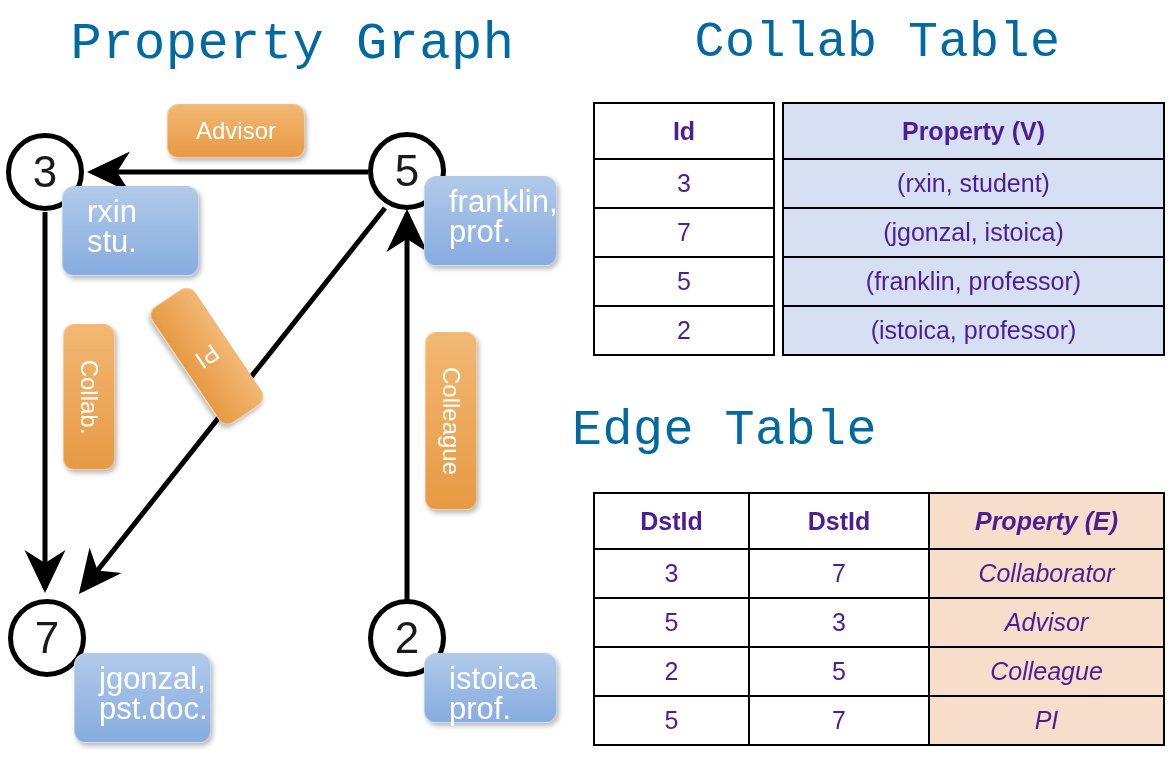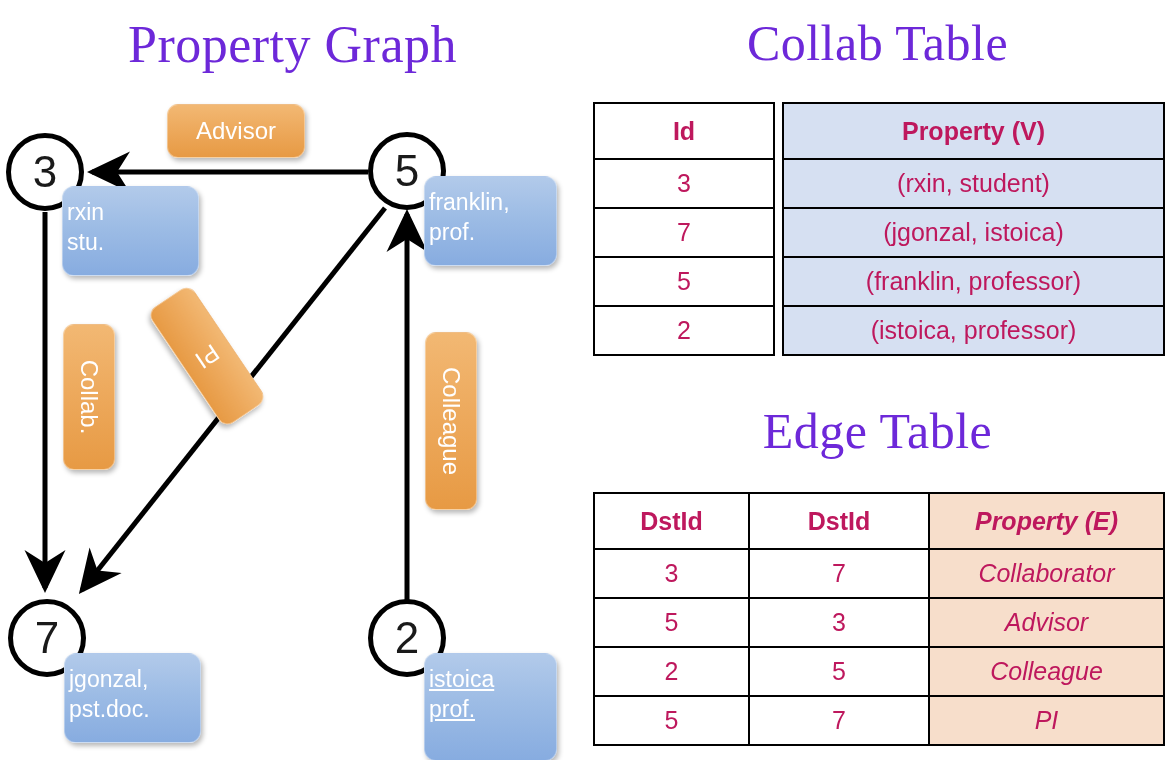--- a/index.html
+++ b/index.html
@@ -12,44 +12,44 @@
     height: 760px;
     position: relative;
     overflow: hidden;
     font-family: "Liberation Sans", sans-serif;
     color: #000000;
   }
 
   
   .title {
     position: absolute;
-    font-family: Liberation Serif, serif;
-    font-weight: 300;
-    color: #6d28d9;
+    font-family: Liberation Mono, monospace;
+    font-weight: 300;
+    color: #0369a1;
     white-space: nowrap;
     letter-spacing: 0.5px;
   }
   #title-property-graph {
     left: 0; top: 14px;
     width: 585px;
     text-align: center;
     font-size: 52px;
     line-height: 62px;
   }
   #title-vertex-table {
     left: 585px; top: 12px;
     width: 585px;
     text-align: center;
     font-size: 50px;
     line-height: 62px;
   }
   #title-edge-table {
-    left: 585px; top: 400px;
+    left: 572px; top: 400px;
     width: 585px;
-    text-align: center;
+    text-align: left;
     font-size: 50px;
     line-height: 62px;
   }
 
   
   #graph-panel {
     position: absolute;
     left: 0; top: 0;
     width: 585px; height: 760px;
   }
@@ -78,23 +78,23 @@
 
   
   .prop-box {
     position: absolute;
     border-radius: 12px;
     background: linear-gradient(to bottom, #b2caea 0%, #9dbce5 45%, #87ace0 100%);
     box-shadow: 2px 3px 5px rgba(0,0,0,0.28);
     color: #ffffff;
     font-family: "Liberation Sans", sans-serif;
     font-weight: 300;
-    font-size: 23px;
+    font-size: 31px;
     line-height: 30px;
-    padding: 10px 4px;
+    padding: 10px 24px;
     box-sizing: border-box;
     z-index: 6;
     border: 1px solid rgba(255,255,255,0.35);
   }
 
   
   .edge-label {
     position: absolute;
     border-radius: 11px;
     background: linear-gradient(to bottom, #f2b873 0%, #eda95c 48%, #e79a44 100%);
@@ -126,21 +126,21 @@
     border-collapse: collapse;
     font-family: "Liberation Sans", sans-serif;
   }
   .tbl td, .tbl th {
     border: 2px solid #000000;
     font-weight: 300;
     font-size: 25px;
     text-align: center;
     padding: 0;
     height: 47px;
-    color: #be185d;
+    color: #4c1d95;
   }
   .tbl th {
     font-weight: 700;
     font-size: 25px;
     height: 54px;
   }
   .cell-white { background: #ffffff; }
   .cell-blue  { background: #d6e0f2; margin-left: 24px; }
   .cell-orange{ background: #f7decb; font-style: italic; }
 
@@ -183,26 +183,26 @@
   <div class="prop-box" style="left:62px; top:186px; width:137px; height:90px;">
     <div>rxin</div>
     <div>stu.</div>
   </div>
 
   <div class="prop-box" style="left:424px; top:176px; width:133px; height:90px;">
     <div>franklin,</div>
     <div>prof.</div>
   </div>
 
-  <div class="prop-box" style="left:64px; top:653px; width:137px; height:90px;">
+  <div class="prop-box" style="left:74px; top:653px; width:137px; height:90px;">
     <div>jgonzal,</div>
     <div>pst.doc.</div>
   </div>
 
-  <div class="prop-box" style="left:424px; top:653px; width:133px; height:108px;text-decoration:underline;">
+  <div class="prop-box" style="left:424px; top:653px; width:133px; height:70px;">
     <div>istoica</div>
     <div>prof.</div>
   </div>
 
   <div class="edge-label" style="left:167px; top:104px; width:138px; height:54px;">
     <span>Advisor</span>
   </div>
 
   <div class="edge-label vertical" style="left:63px; top:324px; width:52px; height:146px;">
     <span>Collab.</span>

